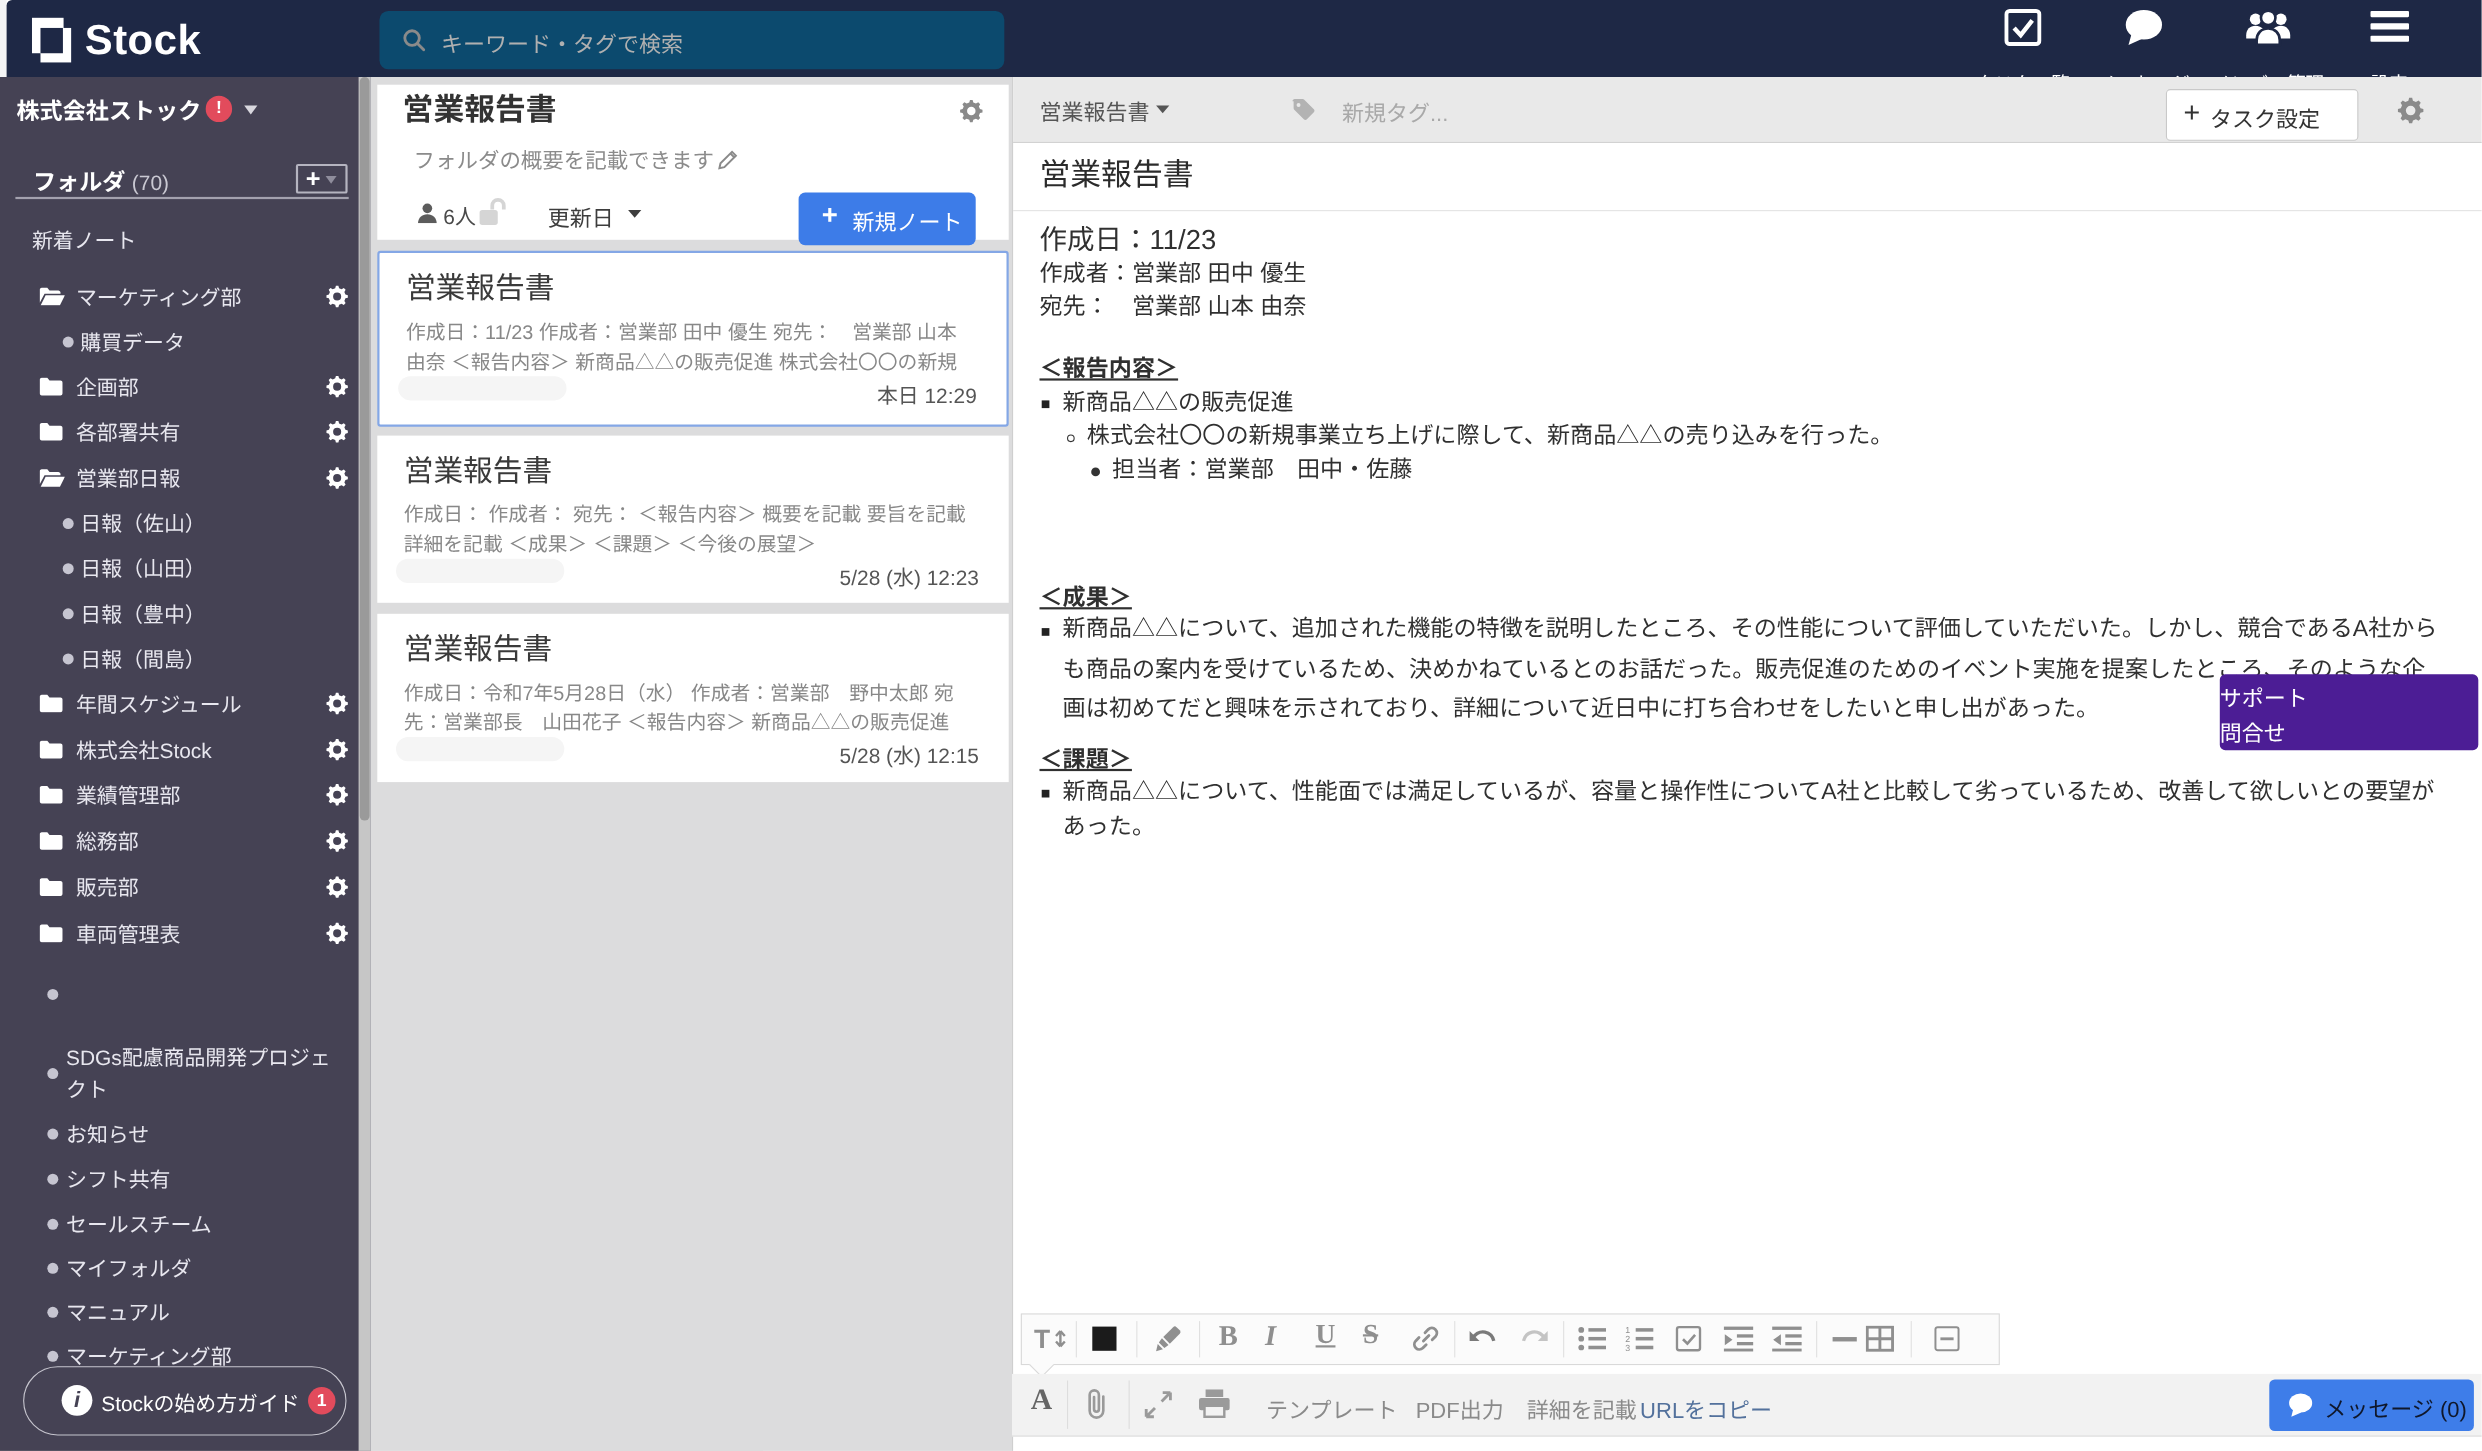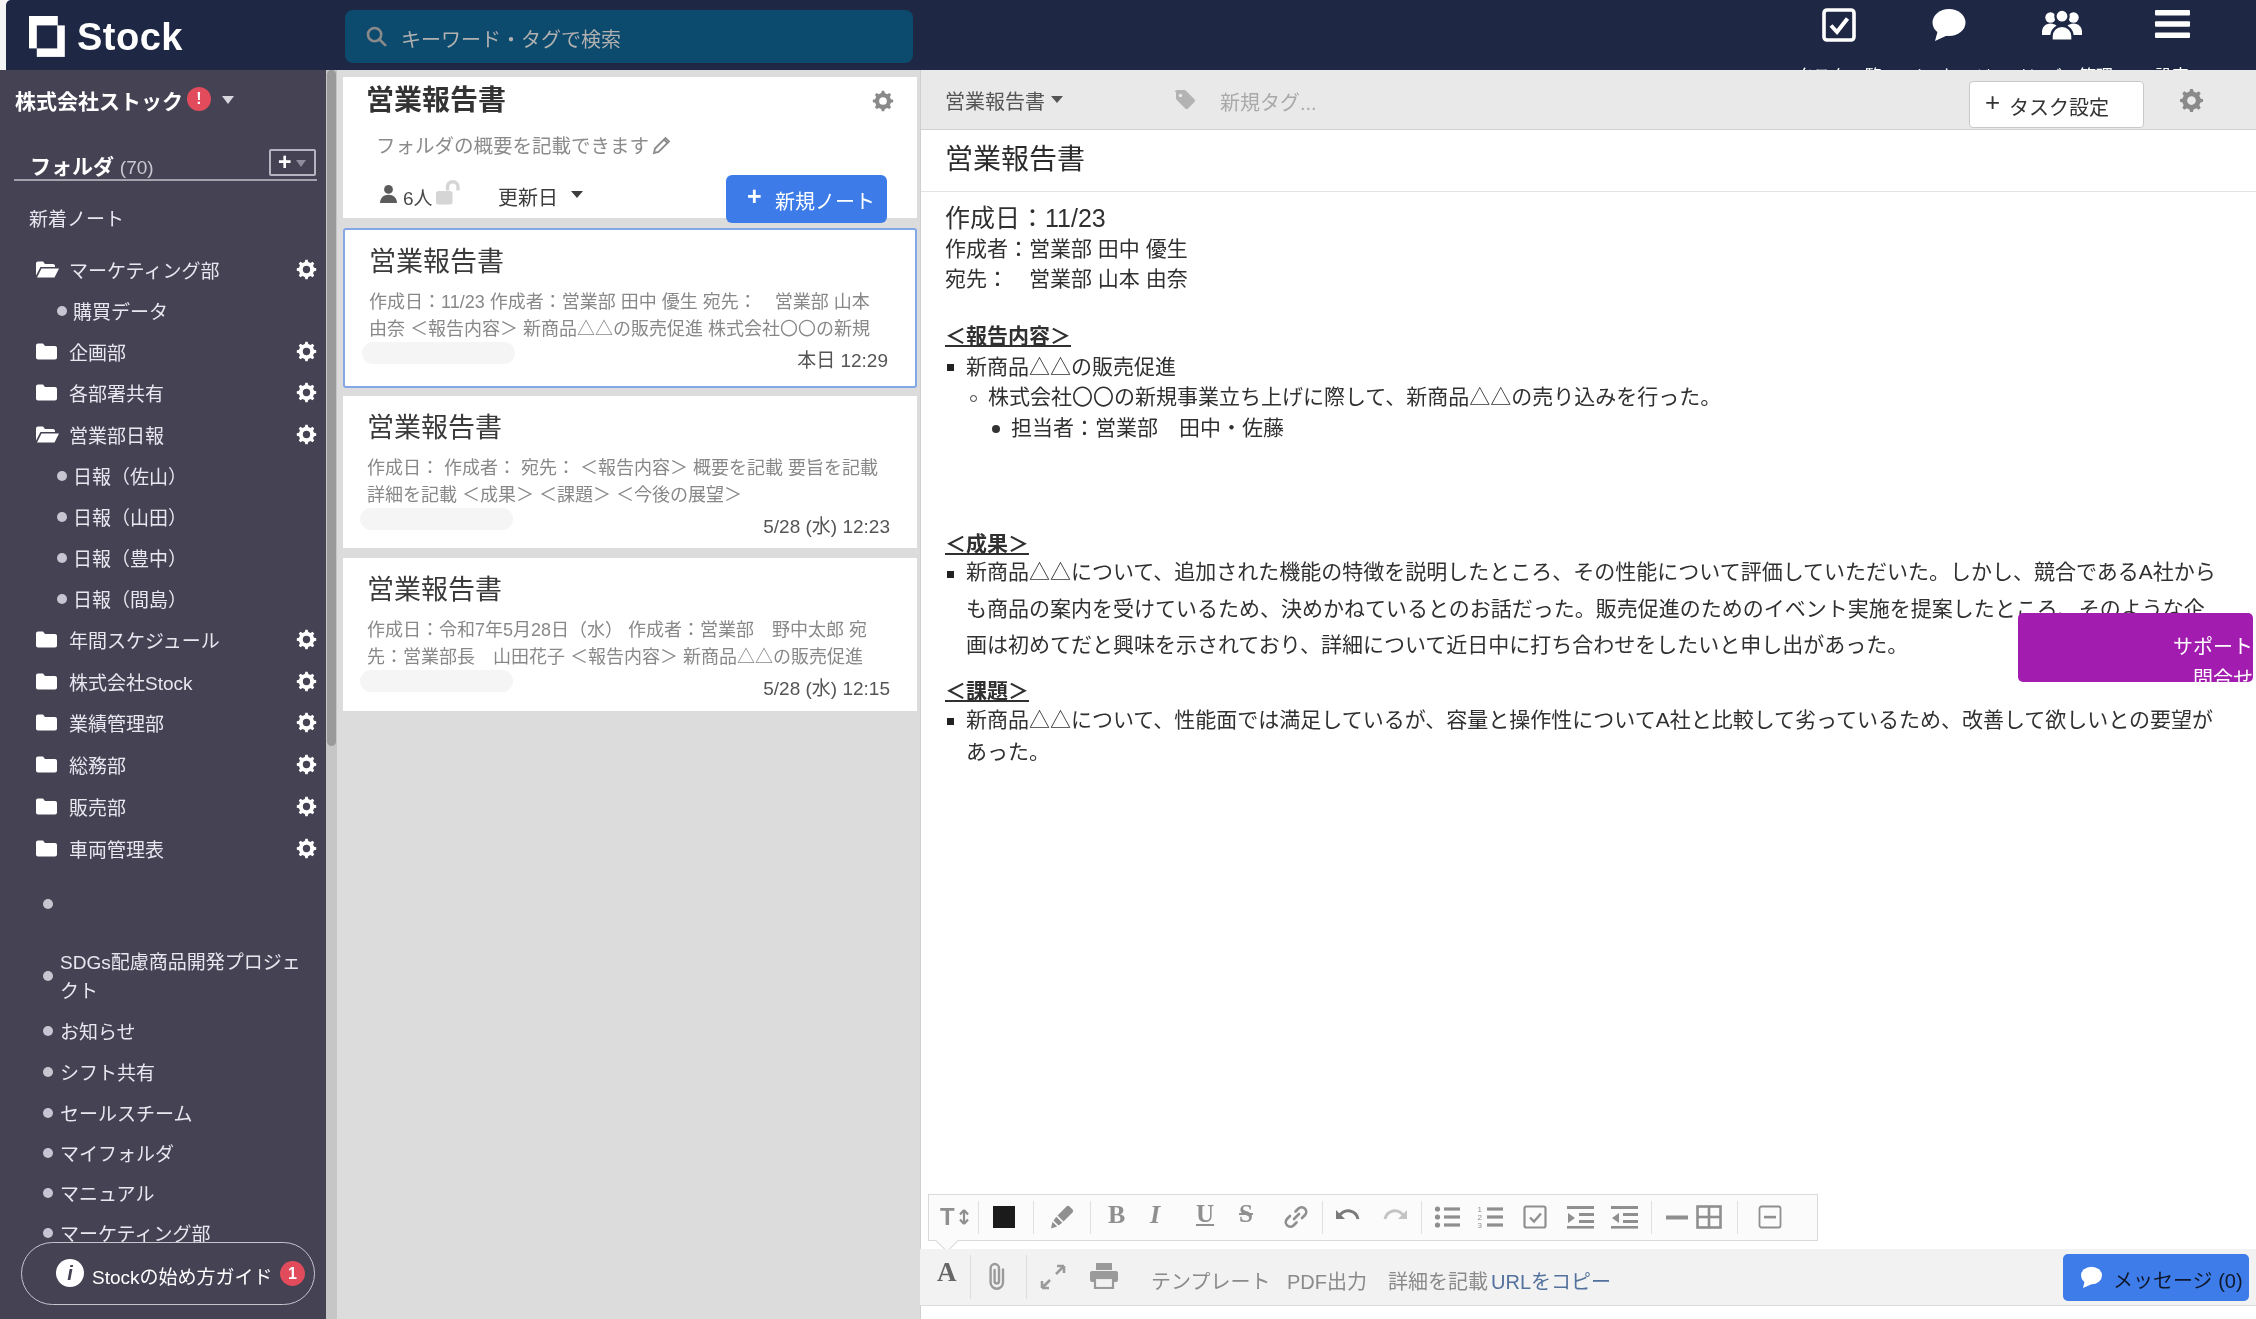--- a/index.html
+++ b/index.html
@@ -316,21 +316,21 @@
 <div class="abs" style="left:45px;top:526px;font-size:21px;line-height:25px;color:#303030;white-space:nowrap;">も商品の案内を受けているため、決めかねているとのお話だった。販売促進のためのイベント実施を提案したところ、そのような企</div>
 <div class="abs" style="left:45px;top:562px;font-size:21px;line-height:25px;color:#303030;white-space:nowrap;">画は初めてだと興味を示されており、詳細について近日中に打ち合わせをしたいと申し出があった。</div>
 <div class="abs" style="left:24px;top:608px;font-size:21px;line-height:25px;color:#303030;white-space:nowrap;font-weight:bold;text-decoration:underline;">＜課題＞</div>
 <div class="abs" style="left:45px;top:637px;font-size:21px;line-height:25px;color:#303030;white-space:nowrap;">新商品△△について、性能面では満足しているが、容量と操作性についてA社と比較して劣っているため、改善して欲しいとの要望が</div>
 <div class="abs" style="left:45px;top:669px;font-size:21px;line-height:25px;color:#303030;white-space:nowrap;">あった。</div>
 <div class="abs" style="left:26px;top:294px;width:7px;height:7px;background:#222;"></div>
     <div class="abs" style="left:49px;top:325px;width:7px;height:7px;border:1.5px solid #333;border-radius:50%;"></div>
     <div class="abs" style="left:71px;top:355px;width:8px;height:8px;background:#333;border-radius:50%;"></div>
     <div class="abs" style="left:26px;top:501px;width:7px;height:7px;background:#222;"></div>
     <div class="abs" style="left:26px;top:648px;width:7px;height:7px;background:#222;"></div>
-    <div class="abs" style="left:1097px;top:543px;width:235px;height:69px;background:#a21caf;border-radius:5px;color:#fff;text-align:right;font-size:20px;line-height:32px;padding-top:18px;">サポート<br>問合せ</div>
+    <div class="abs" style="left:1097px;top:543px;width:235px;height:69px;background:#4c1d95;border-radius:5px;color:#fff;text-align:left;font-size:20px;line-height:32px;padding-top:7px;">サポート<br>問合せ</div>
   </div>
 <div class="abs" style="left:928px;top:1194px;width:890px;height:47px;background:#fbfbfb;border:1px solid #d9d9d9;">
 <div class="abs" style="left:11px;top:9px;">
       <svg width="30" height="26" viewBox="0 0 30 26">
         <text x="0" y="21" font-size="24" font-weight="bold" fill="#8f8f8f" font-family="Liberation Sans">T</text>
         <path d="M24 6v14M24 6l-4 4.5M24 6l4 4.5M24 20l-4-4.5M24 20l4-4.5" stroke="#8f8f8f" stroke-width="2.2" fill="none"></path>
       </svg>
     </div>
     <div class="abs" style="left:49px;top:6px;width:1px;height:33px;background:#e0e0e0;"></div>
     <div class="abs" style="left:63px;top:10px;">

